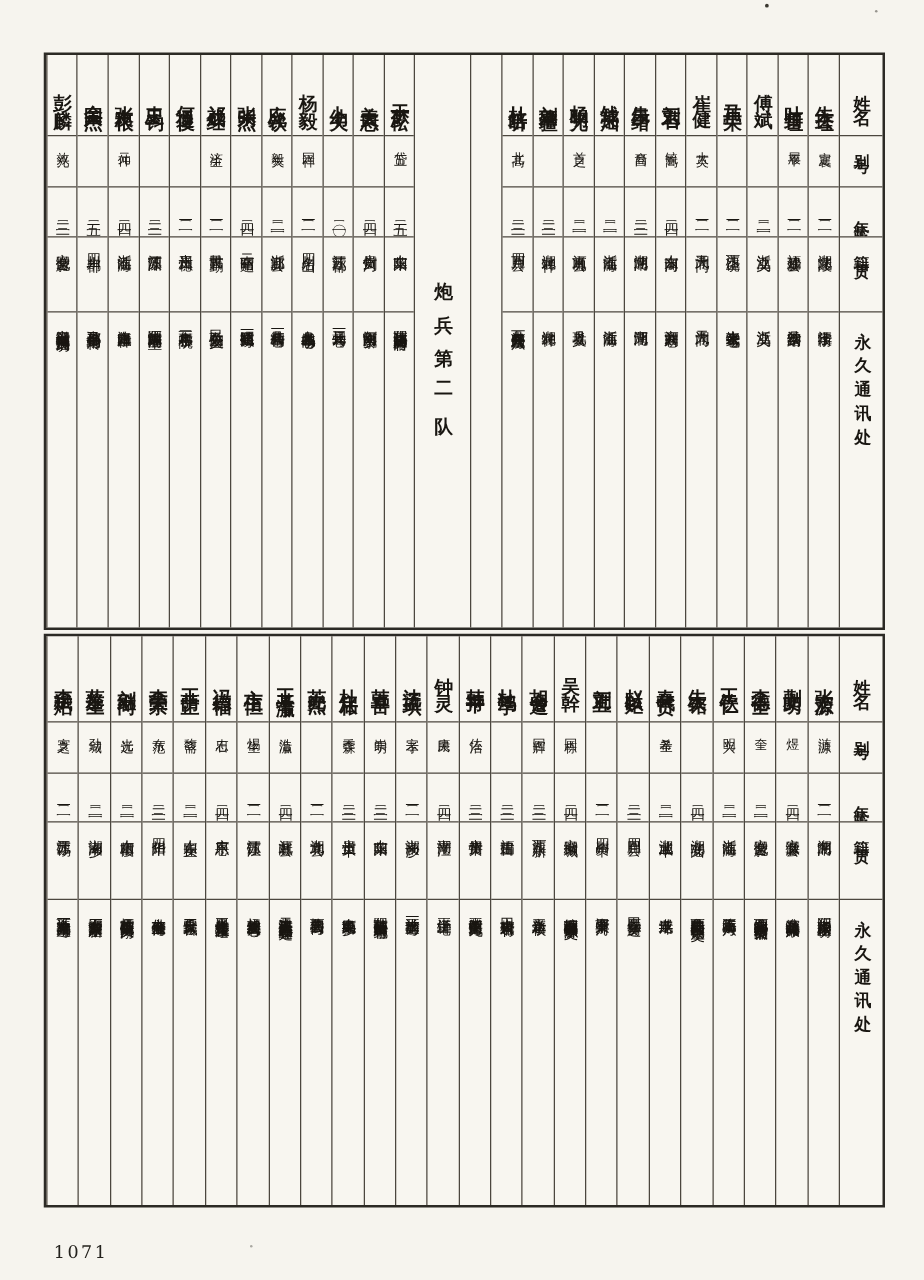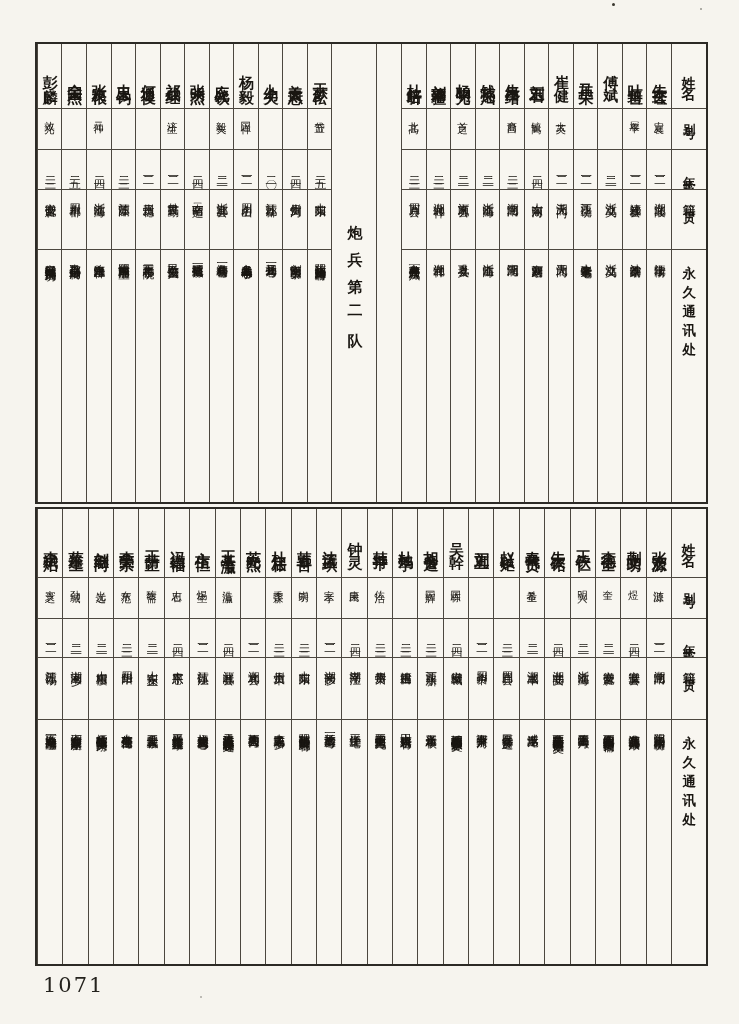--- a/index.html
+++ b/index.html
@@ -58,22 +58,22 @@
   .addr-text{font-size:11.5px;letter-spacing:0.5px;}
   
   .hdr-name{font-size:14px;font-weight:700;letter-spacing:11px;}
   .hdr-alias{font-size:12.5px;font-weight:700;letter-spacing:4px;}
   .hdr-age{font-size:12.5px;font-weight:700;letter-spacing:4px;}
   .hdr-native{font-size:12.5px;font-weight:700;letter-spacing:7px;}
   .hdr-addr{font-size:13.5px;font-weight:700;letter-spacing:19px;}
   .section-title{font-size:15px;font-weight:700;letter-spacing:27px;margin-top:14px;}
   
   .page-number{
-    position:absolute;left:43px;top:973px;
-    font-size:21px;letter-spacing:2px;color:#24221d;
+    position:absolute;left:43px;top:994px;
+    font-size:14px;letter-spacing:2px;color:#24221d;
   }
   
   .speck{position:absolute;background:#3a372f;border-radius:50%;}
   .speck-a{left:612px;top:3px;width:3px;height:3px;}
   .speck-b{left:700px;top:8px;width:2px;height:2px;opacity:.5;}
   .speck-c{left:200px;top:996px;width:2px;height:2px;opacity:.4;}
 </style>
 </head>
 <body>
 

